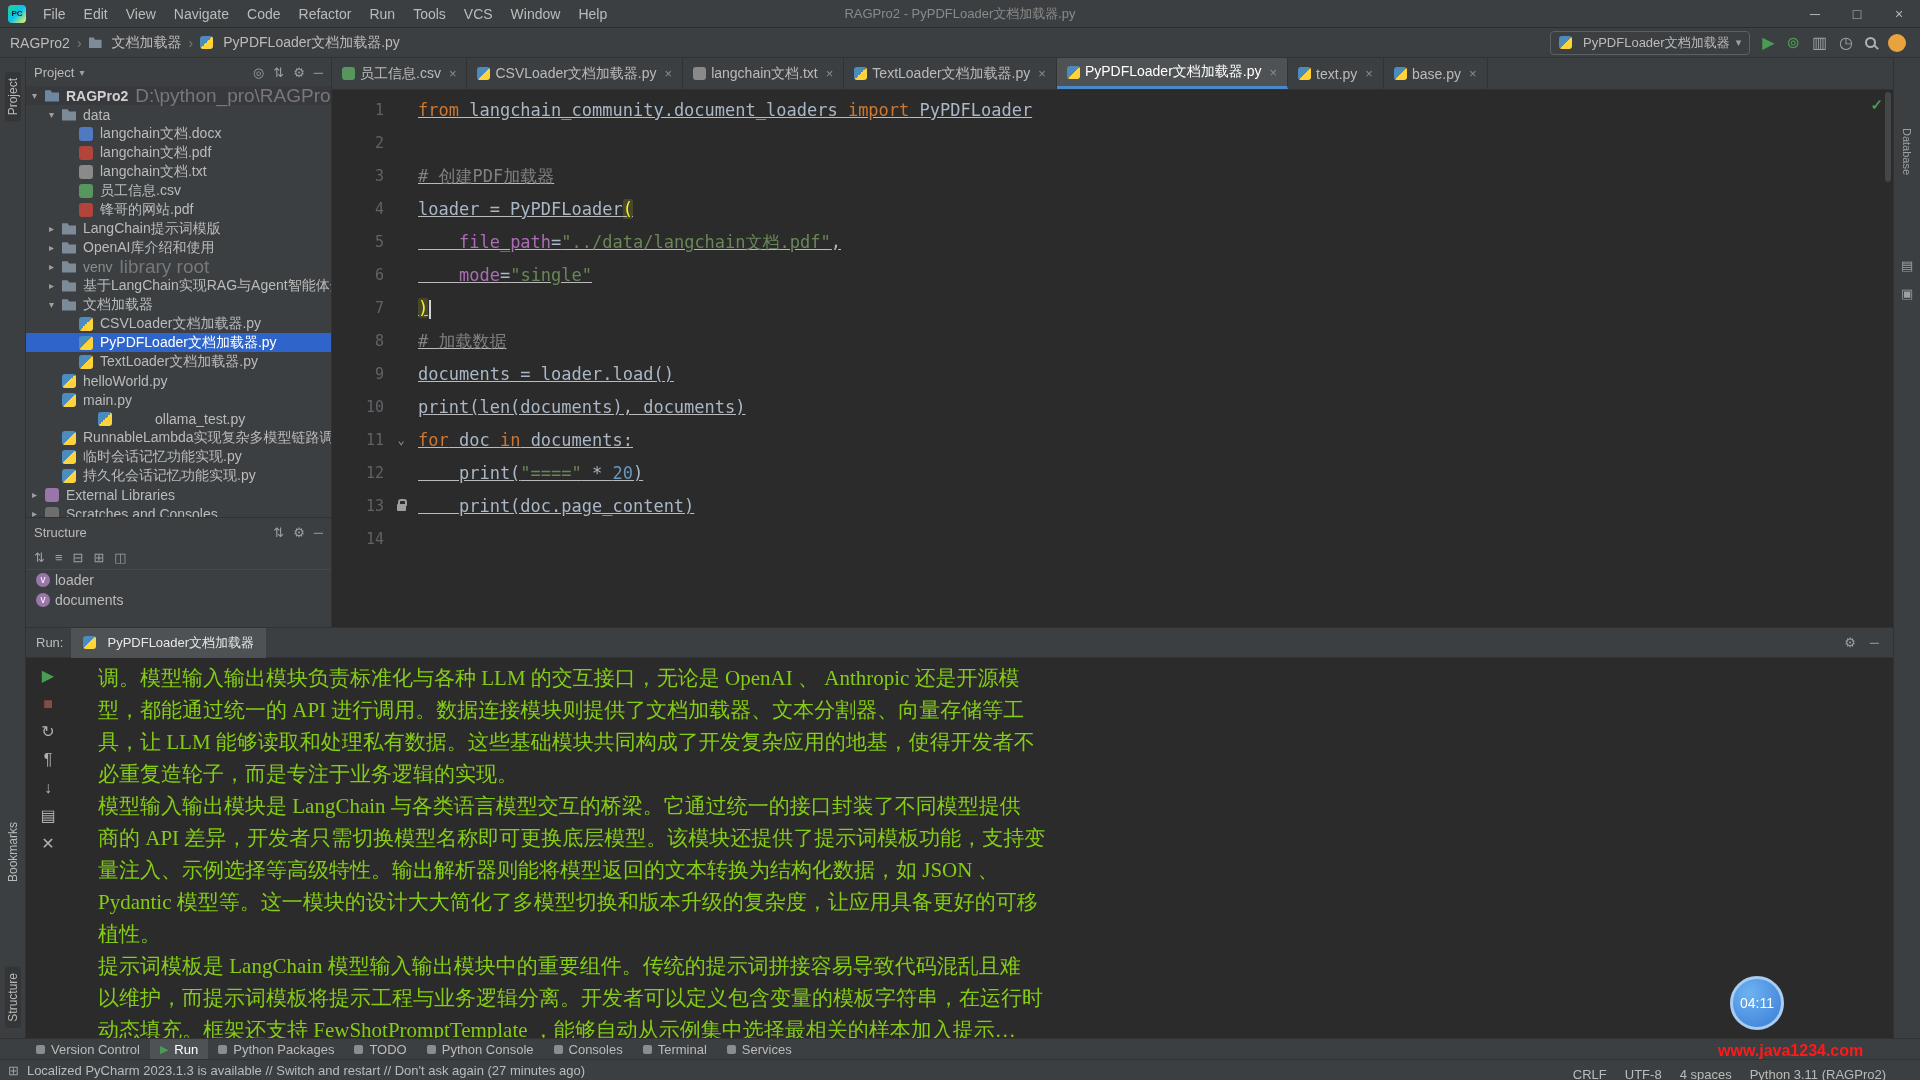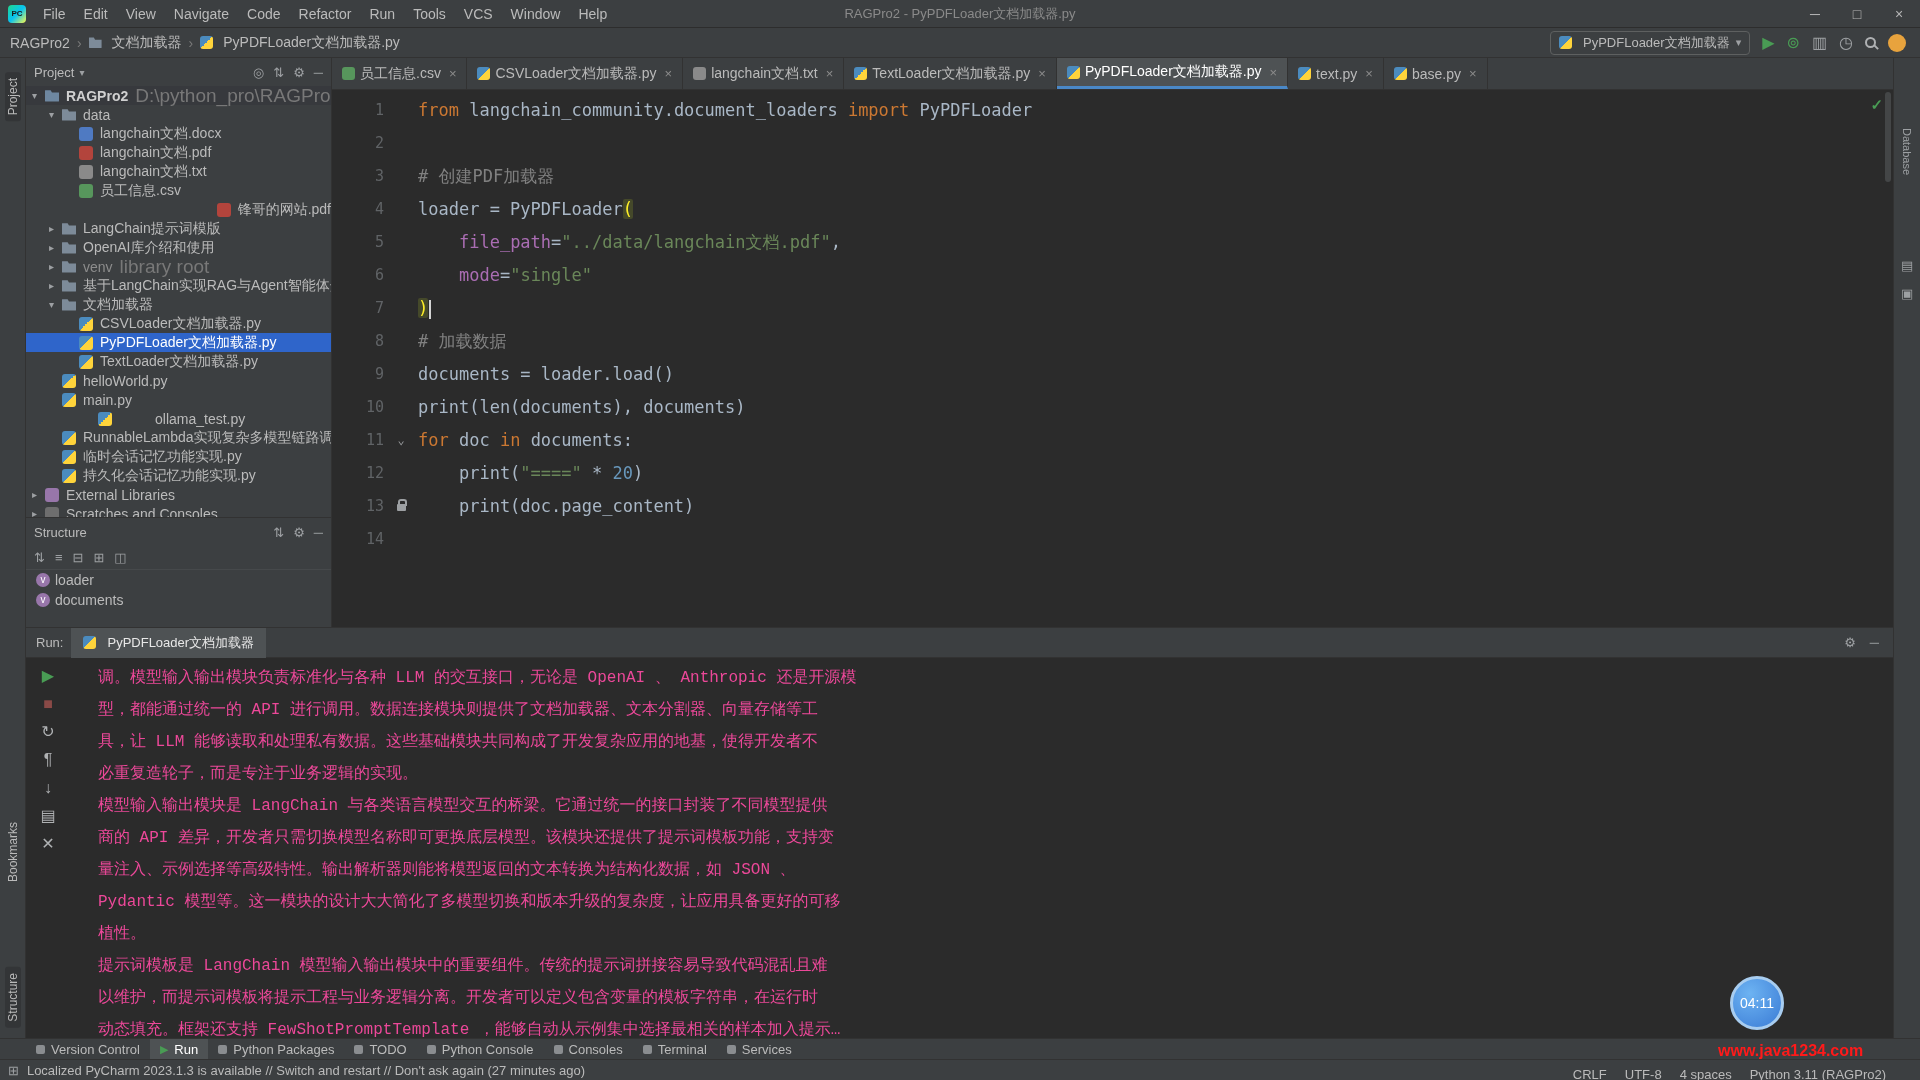--- a/index.html
+++ b/index.html
@@ -85,21 +85,21 @@
   
   #editor { position:absolute; left:332px; top:0; width:1561px; height:569px; background:#2b2b2b; }
   #editor-tab-bar { height:32px; background:#3c3f41; display:flex; align-items:stretch; border-bottom:1px solid #323232; overflow:hidden; }
   .tab { display:flex; align-items:center; padding:0 10px; border-right:1px solid #323232; font-size:14px; color:#bbbbbb; white-space:nowrap; }
   .tab.active { background:#4e5254; color:#ffffff; border-bottom:3px solid #4a88c7; }
   .tab-close { margin-left:8px; color:#8c8c8c; font-size:13px; }
   #code-area { position:absolute; left:0; top:32px; right:0; bottom:0; overflow:hidden; padding-top:4px; }
   .cline { display:flex; height:33px; line-height:33px; font-family:"DejaVu Sans Mono", monospace; font-size:17px; }
   .lnum { width:52px; text-align:right; color:#606366; font-size:15px; flex:none; }
   .fold { width:34px; flex:none; text-align:center; color:#9da0a3; font-size:12px; }
-  .ctext { white-space:pre; }
+  .ctext { white-space:pre;text-decoration:underline; }
   .tk-kw { color:#cc7832; }
   .tk-str { color:#6a8759; }
   .tk-com { color:#808080; }
   .tk-num { color:#6897bb; }
   .tk-par { color:#aa6db3; }
   .tk-pl { color:#a9b7c6; }
   .tk-br { color:#ffef28; background:#45492a; border-radius:2px; }
   .caret { display:inline-block; width:2px; height:19px; background:#d4d4d4; vertical-align:middle; margin-left:1px; }
   .lockbox { display:inline-block; width:9px; height:7px; background:#9da0a3; border-radius:1px; position:relative; top:1px; }
   .lockbox::before { content:""; position:absolute; top:-5px; left:1px; width:5px; height:5px;
@@ -115,21 +115,21 @@
 
   
   #run-panel { position:absolute; left:26px; top:569px; right:27px; bottom:0; background:#2b2b2b; border-top:1px solid #323232; }
   #run-header { height:30px; background:#3c3f41; border-bottom:1px solid #323232; display:flex; align-items:center; }
   #run-label { font-size:13px; color:#bbbbbb; padding:0 8px 0 10px; }
   #run-tab { display:flex; align-items:center; gap:6px; background:#4e5254; height:30px; padding:0 12px; color:#e8e8e8; font-size:13px; }
   #run-header-right { margin-left:auto; display:flex; gap:14px; padding-right:14px; }
   #run-toolbar { position:absolute; left:0; top:30px; bottom:0; width:44px; display:flex; flex-direction:column; align-items:center; padding-top:10px; gap:12px; }
   .rico { font-size:16px; line-height:1; color:#afb1b3; }
   #console-output { position:absolute; left:72px; right:10px; top:34px; bottom:0; overflow:hidden; }
-  .oline { font-family:Liberation Mono, monospace; font-size:16px; line-height:32px; color:#ec4899; white-space:nowrap; }
+  .oline { font-family:Liberation Serif, serif; font-size:21px; line-height:32px; color:#84cc16; white-space:nowrap; }
 
   
   #bottom-toolbar { position:absolute; left:0; top:1038px; width:1920px; height:21px;
     background:#3c3f41; border-top:1px solid #323232; display:flex; align-items:center; padding-left:26px; }
   .bitem { display:flex; align-items:center; gap:6px; padding:0 10px; height:21px; font-size:13px; color:#bbbbbb; }
   .bitem.active { background:#4e5254; color:#ffffff; }
   .bt-dot { width:9px; height:9px; background:#8a8d90; border-radius:2px; }
   .bglyph { font-size:11px; }
 
   
@@ -243,21 +243,21 @@
         <div class="tree-row" style="padding-left: 40px;">
           <span class="chev"></span>
           <span class="ico ico-txt"></span>
           <span class="tlabel">langchain文档.txt</span>
         </div>
         <div class="tree-row" style="padding-left: 40px;">
           <span class="chev"></span>
           <span class="ico ico-csv"></span>
           <span class="tlabel">员工信息.csv</span>
         </div>
-        <div class="tree-row" style="padding-left: 40px; justify-content: flex-end;">
+        <div class="tree-row" style="padding-left: 40px;">
           <span class="chev"></span>
           <span class="ico ico-pdf"></span>
           <span class="tlabel">锋哥的网站.pdf</span>
         </div>
         <div class="tree-row" style="padding-left: 23px;">
           <span class="chev">▸</span>
           <span class="ico ico-folder"></span>
           <span class="tlabel">LangChain提示词模版</span>
         </div>
         <div class="tree-row" style="padding-left: 23px;">

